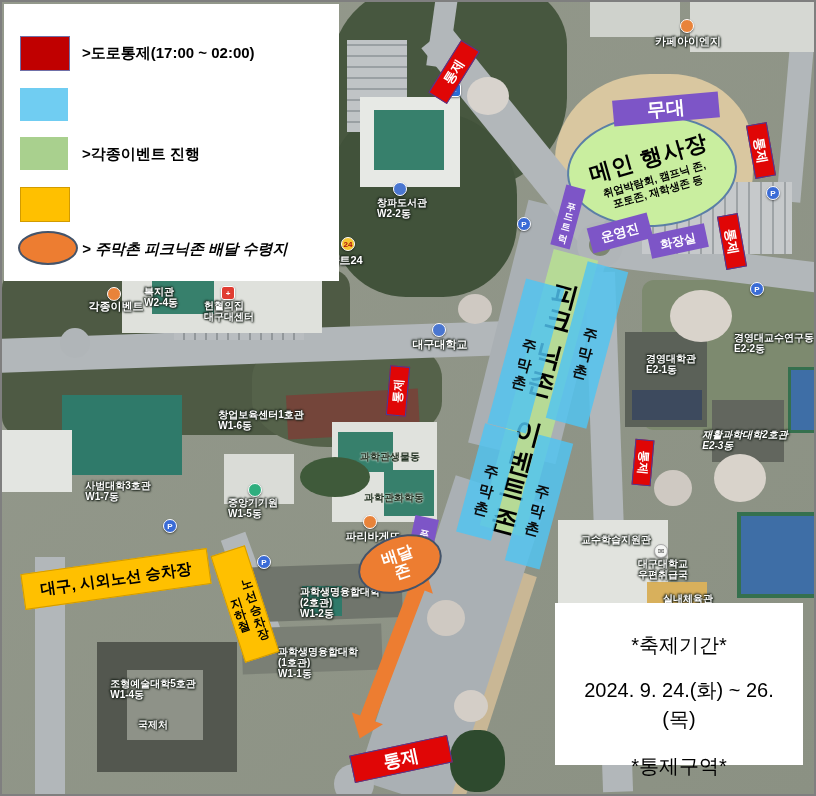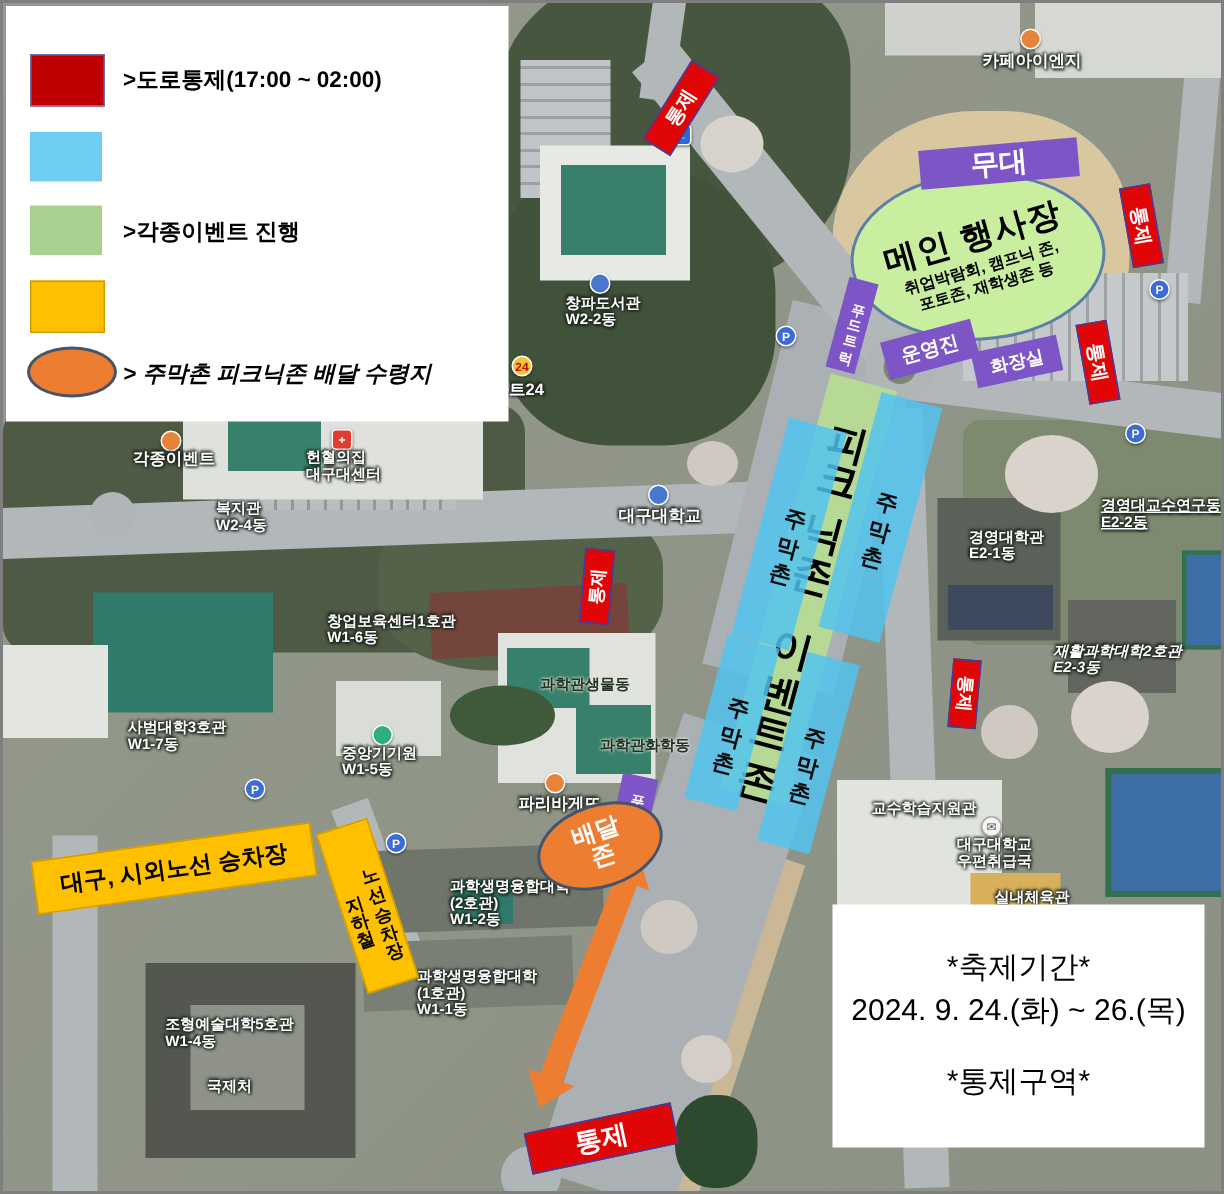--- a/index.html
+++ b/index.html
@@ -32,21 +32,21 @@
          font-weight:700;display:flex;align-items:center;justify-content:center;box-sizing:border-box;}
   .purple{position:absolute;z-index:8;background:#7d55c7;color:#fff;font-weight:700;
           display:flex;align-items:center;justify-content:center;box-sizing:border-box;}
   .ybar{position:absolute;z-index:9;background:#ffc000;border:1px solid #d29b00;color:#000;
         font-weight:700;display:flex;align-items:center;justify-content:center;box-sizing:border-box;}
   .legend{position:absolute;left:2px;top:2px;width:335px;height:277px;background:#fff;z-index:20;}
   .sw{position:absolute;left:16px;width:48px;height:33px;}
   .lg-lbl{position:absolute;left:78px;font-size:15px;font-weight:700;color:#000;white-space:nowrap;}
   .infobox{position:absolute;left:553px;top:601px;width:248px;height:162px;background:#fff;z-index:20;
            text-align:center;color:#000;}
-  .infobox p{margin:0;font-size:20px;line-height:29px;}
+  .infobox p{margin:16px;font-size:20px;line-height:29px;}
   .venue{position:absolute;left:565px;top:113px;width:170px;height:112px;border-radius:50%;
          background:#c9ee9f;border:2px solid #5b7fa6;z-index:7;transform:rotate(-3deg);
          display:flex;align-items:center;justify-content:center;box-sizing:border-box;}
   .venue-inner{transform:rotate(-13deg);text-align:center;color:#000;}
   .venue-inner .t{font-size:22px;font-weight:700;letter-spacing:1px;}
   .venue-inner .s{font-size:10.5px;font-weight:700;line-height:1.25;}
 </style>
 </head>
 <body>
 
@@ -142,32 +142,32 @@
   <div class="lbl" style="left:400px;top:195px;">
       <span>창파도서관</span>
       <span>W2-2동</span>
     </div>
   <div class="lbl" style="left:338px;top:252px;font-size:11px;">
       <span>이마트24</span>
     </div>
   <div class="lbl" style="left:114px;top:298px;font-size:11px;">
       <span>각종이벤트</span>
     </div>
-  <div class="lbl" style="left:159px;top:284px;margin-top:48px;">
+  <div class="lbl" style="left:159px;top:284px;">
       <span>복지관</span>
       <span>W2-4동</span>
     </div>
   <div class="lbl" style="left:227px;top:298px;">
       <span>헌혈의집</span>
       <span>대구대센터</span>
     </div>
   <div class="lbl" style="left:438px;top:336px;font-size:11px;">
       <span>대구대학교</span>
     </div>
-  <div class="lbl" style="left:772px;top:330px;text-decoration:underline;">
+  <div class="lbl" style="left:772px;top:330px;">
       <span>경영대교수연구동</span>
       <span>E2-2동</span>
     </div>
   <div class="lbl" style="left:669px;top:351px;">
       <span>경영대학관</span>
       <span>E2-1동</span>
     </div>
   <div class="lbl" style="left:743px;top:427px;font-style:italic;">
       <span>재활과학대학2호관</span>
       <span>E2-3동</span>
@@ -180,21 +180,21 @@
       <span>사범대학3호관</span>
       <span>W1-7동</span>
     </div>
   <div class="lbl" style="left:251px;top:495px;">
       <span>중앙기기원</span>
       <span>W1-5동</span>
     </div>
   <div class="lbl dark" style="left:388px;top:449px;">
       <span>과학관생물동</span>
     </div>
-  <div class="lbl dark" style="left:392px;top:490px;margin-left:36px;">
+  <div class="lbl dark" style="left:392px;top:490px;">
       <span>과학관화학동</span>
     </div>
   <div class="lbl" style="left:371px;top:528px;font-size:11px;">
       <span>파리바게뜨</span>
     </div>
   <div class="lbl" style="left:338px;top:584px;">
       <span>과학생명융합대학</span>
       <span>(2호관)</span>
       <span>W1-2동</span>
     </div>

